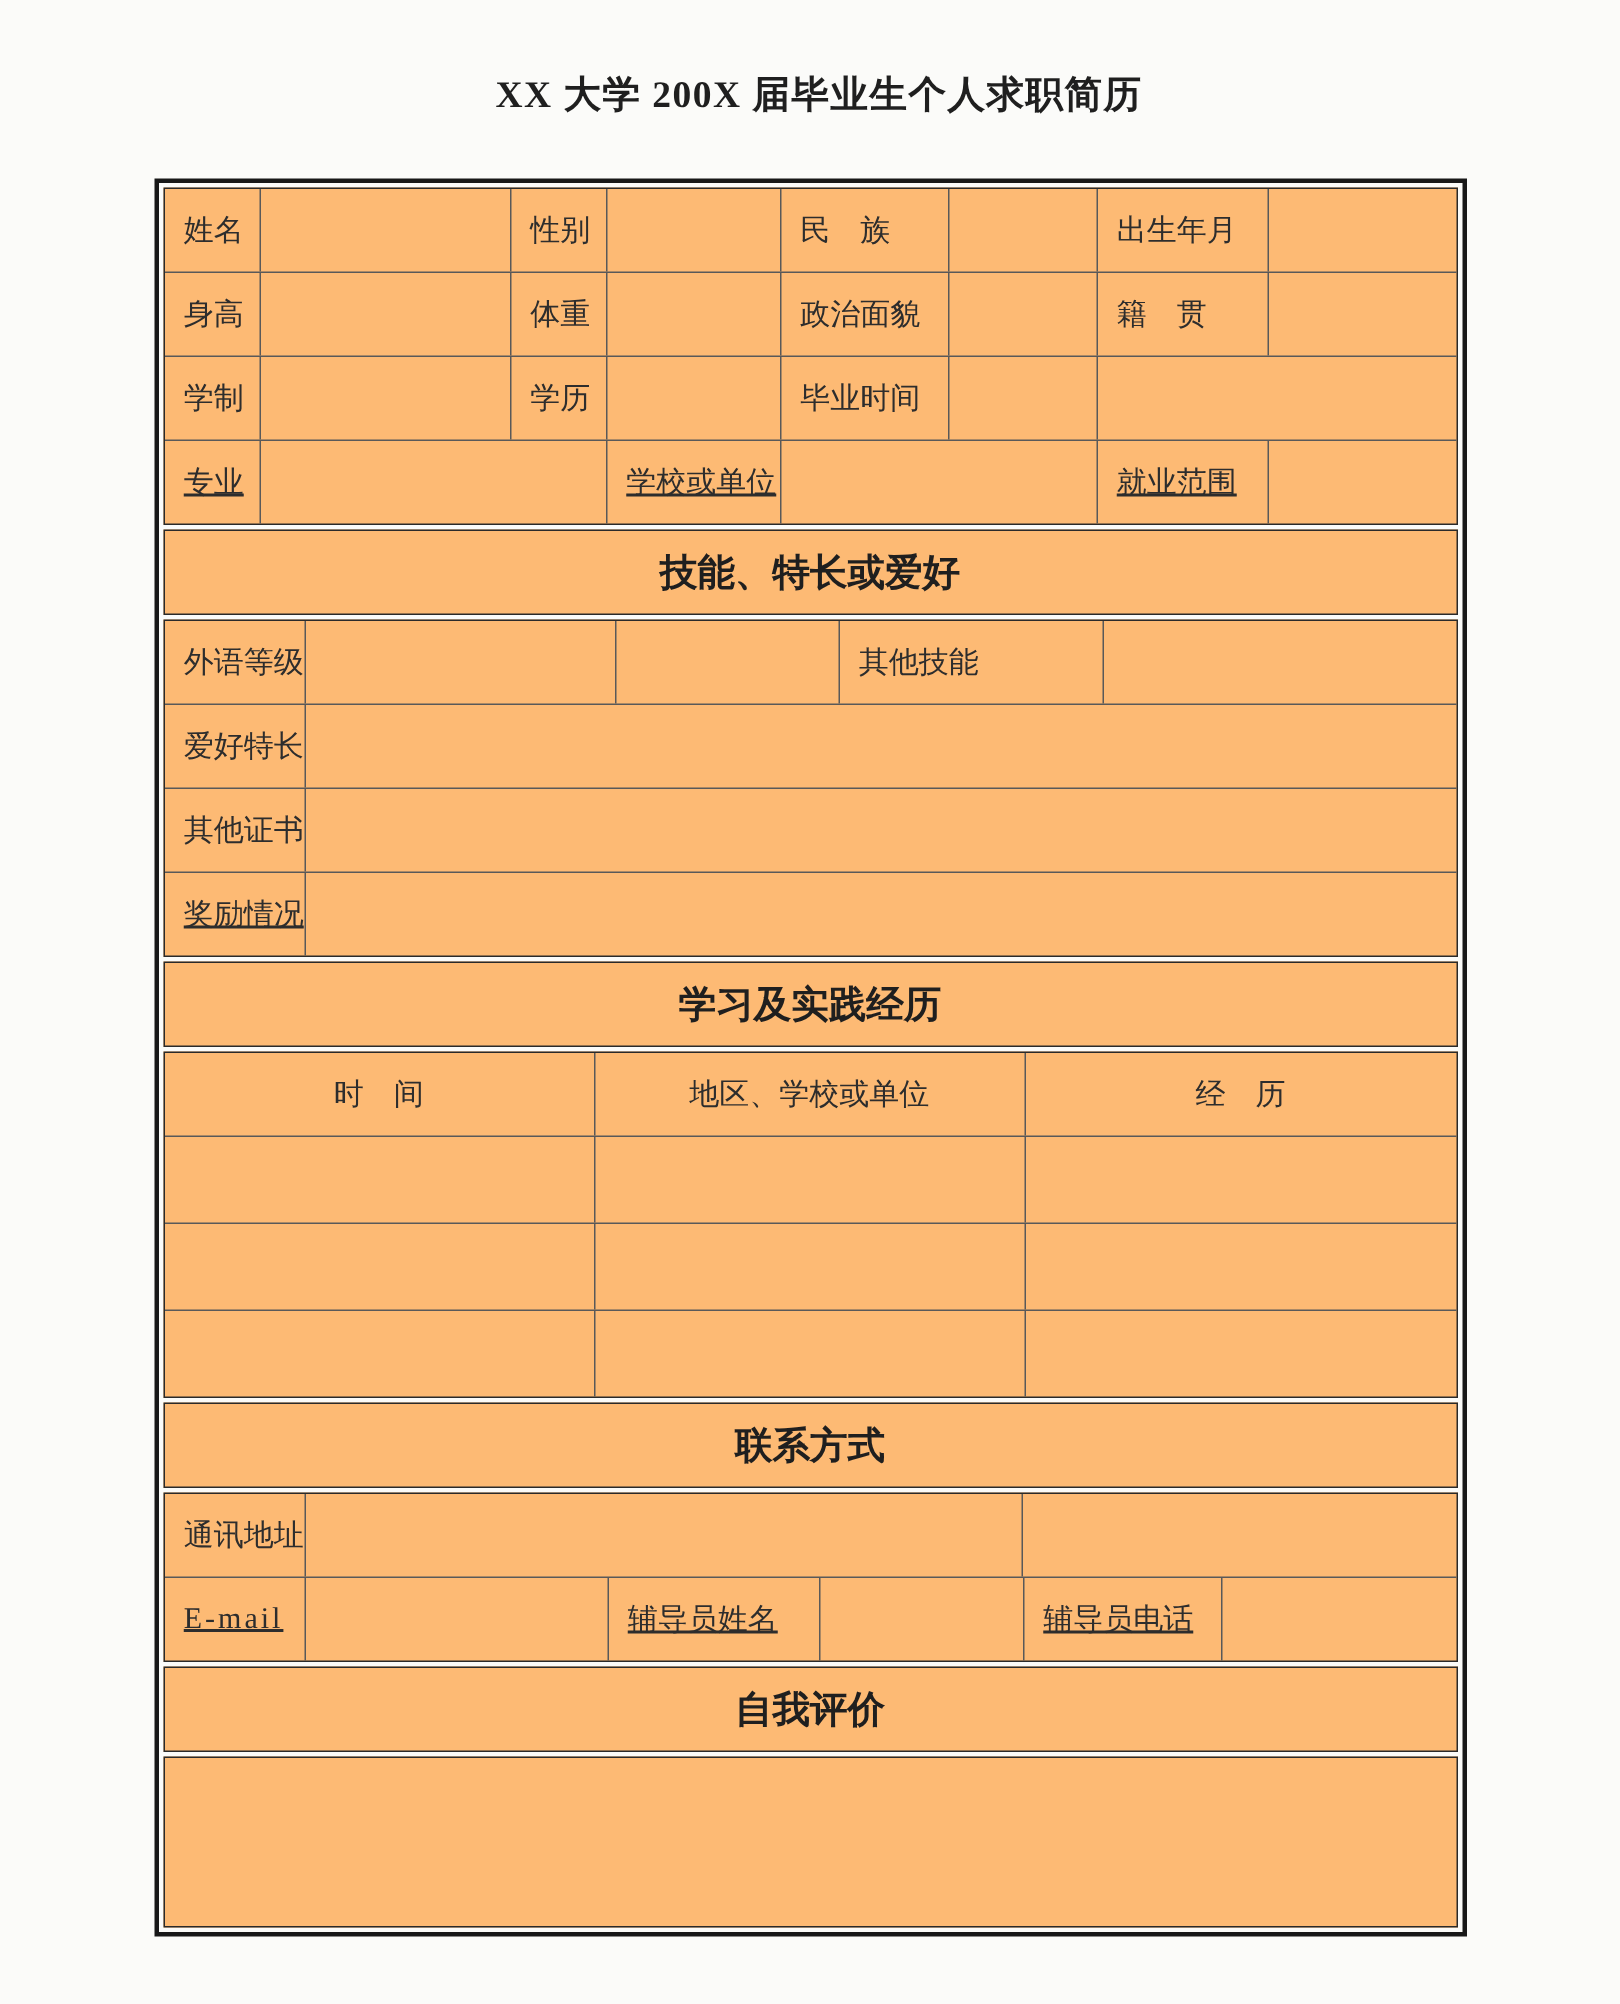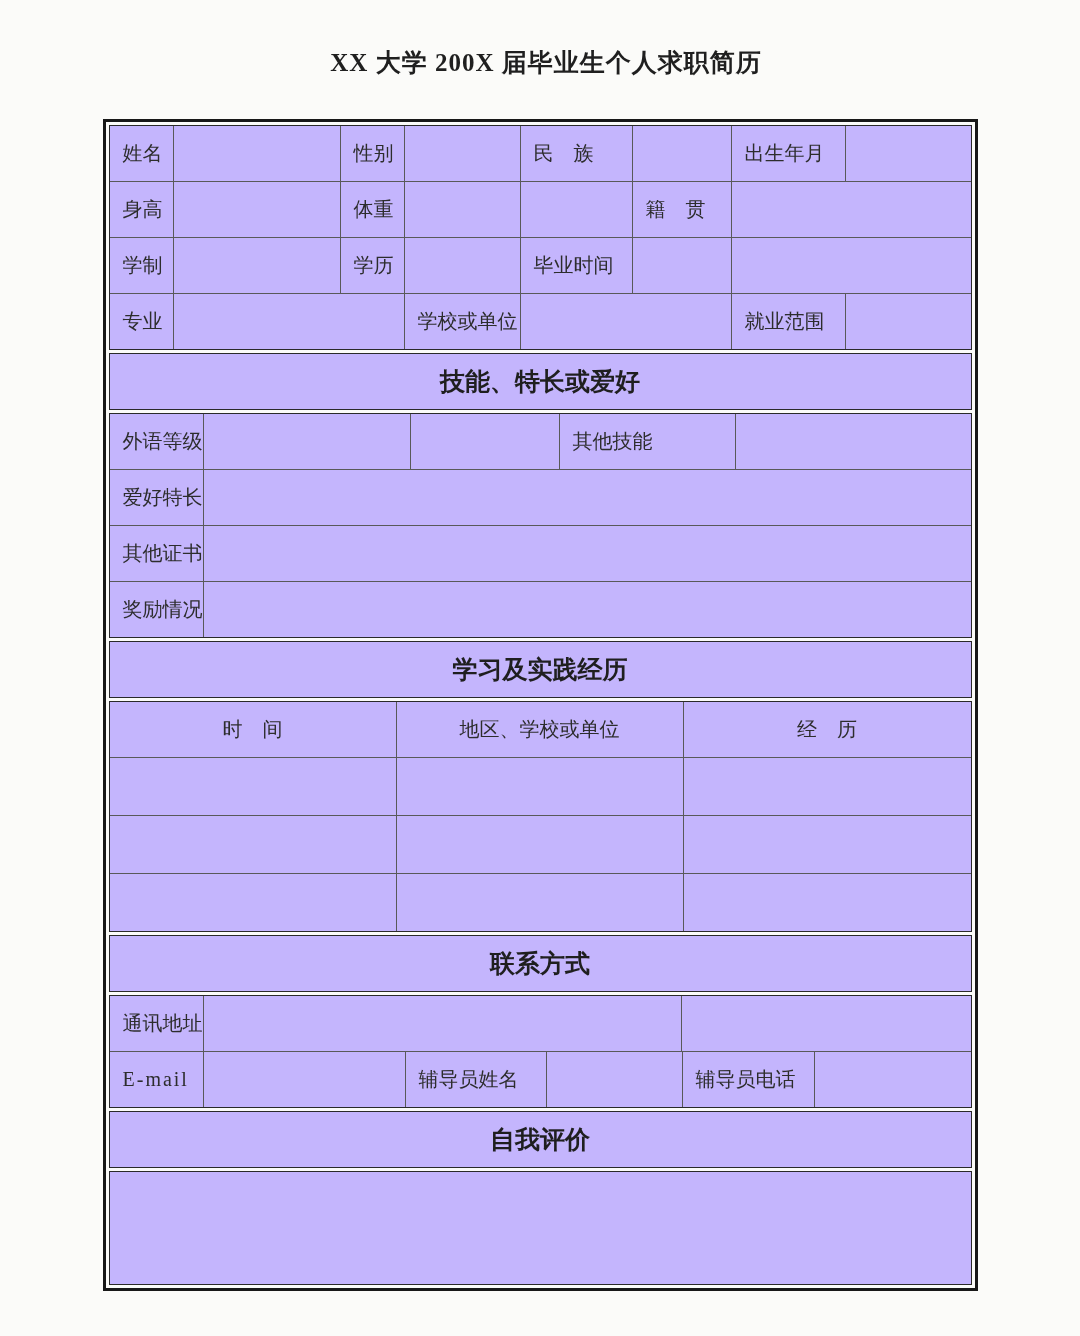--- a/index.html
+++ b/index.html
@@ -24,30 +24,30 @@
   .table-outer {
     width: 875px;
     margin: 40px auto 0 auto;
     box-sizing: border-box;
     border: 3px solid #181818;
     padding: 3px;
   }
   .section {
     border: 1.5px solid #2a2a2a;
     margin-bottom: 3px;
-    background: #c4b5fd;
+    background: #fdba74;
   }
   .section:last-child { margin-bottom: 0; }
 
   .srow {
     display: grid;
     height: 55px;
     border-bottom: 1px solid #595959;
   }
-  .section > .srow:last-child { border-bottom: none; }
+  .section > .srow:last-child { border-bottom: none; text-decoration: underline; }
   .row-tall  { height: 57px; }
   .box-tall  { height: 112px; }
 
   .c {
     display: flex;
     align-items: center;
     border-right: 1px solid #595959;
     font-size: 20px;
     min-width: 0;
     overflow: hidden;
@@ -95,20 +95,21 @@
         <div class="c lbl">民　族</div>
         <div class="c"></div>
         <div class="c lbl">出生年月</div>
         <div class="c"></div>
       </div>
       <div class="srow cols-a">
         <div class="c lbl">身高</div>
         <div class="c"></div>
         <div class="c lbl">体重</div>
         <div class="c"></div>
+        <div class="c lbl">政治面貌</div>
         <div class="c"></div>
         <div class="c lbl">籍　贯</div>
         <div class="c"></div>
       </div>
       <div class="srow cols-a">
         <div class="c lbl">学制</div>
         <div class="c"></div>
         <div class="c lbl">学历</div>
         <div class="c"></div>
         <div class="c lbl">毕业时间</div>

